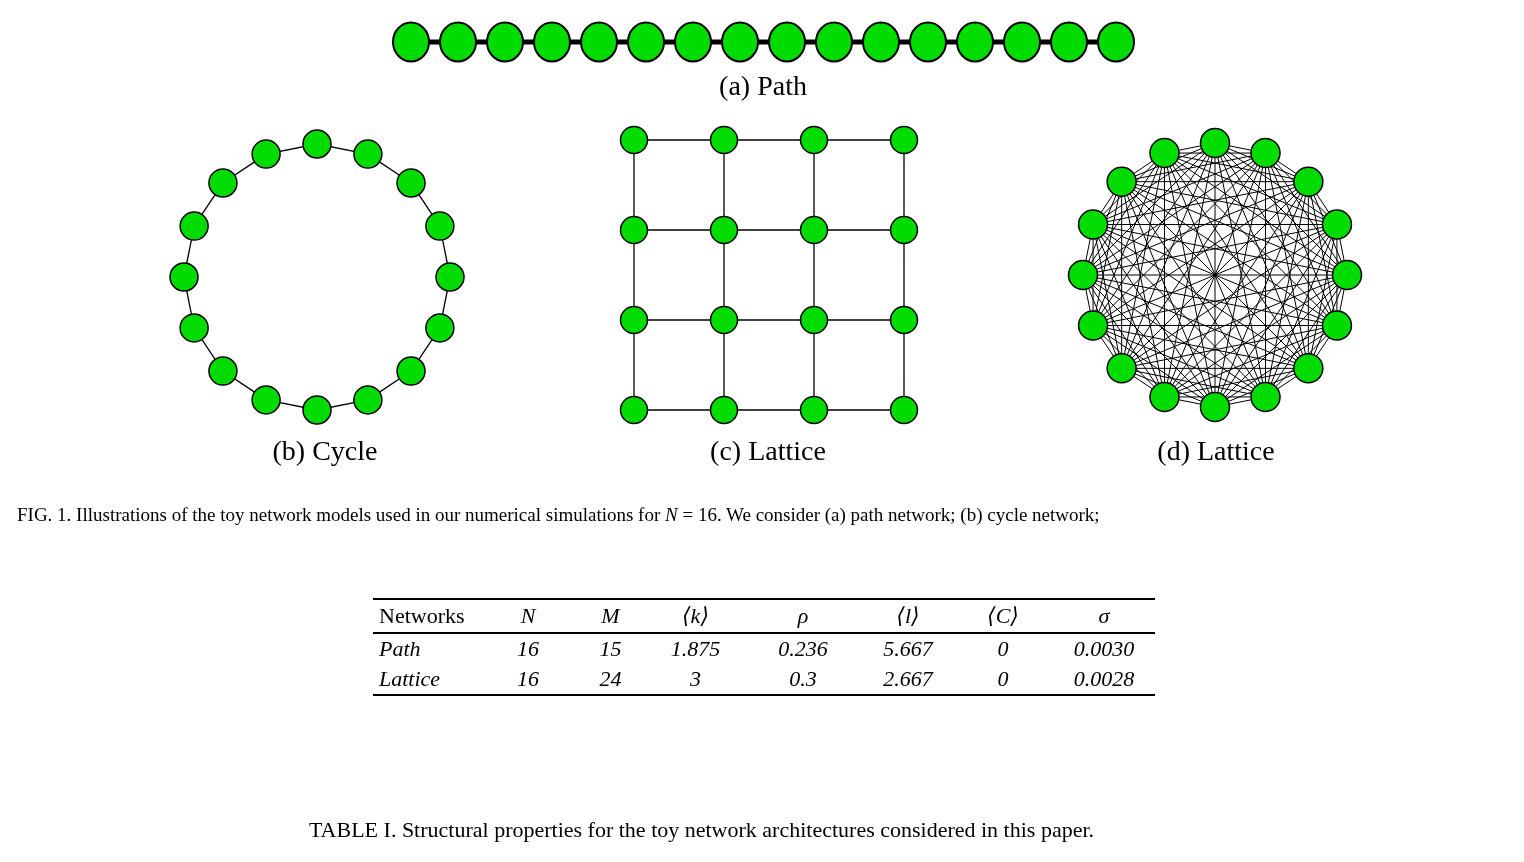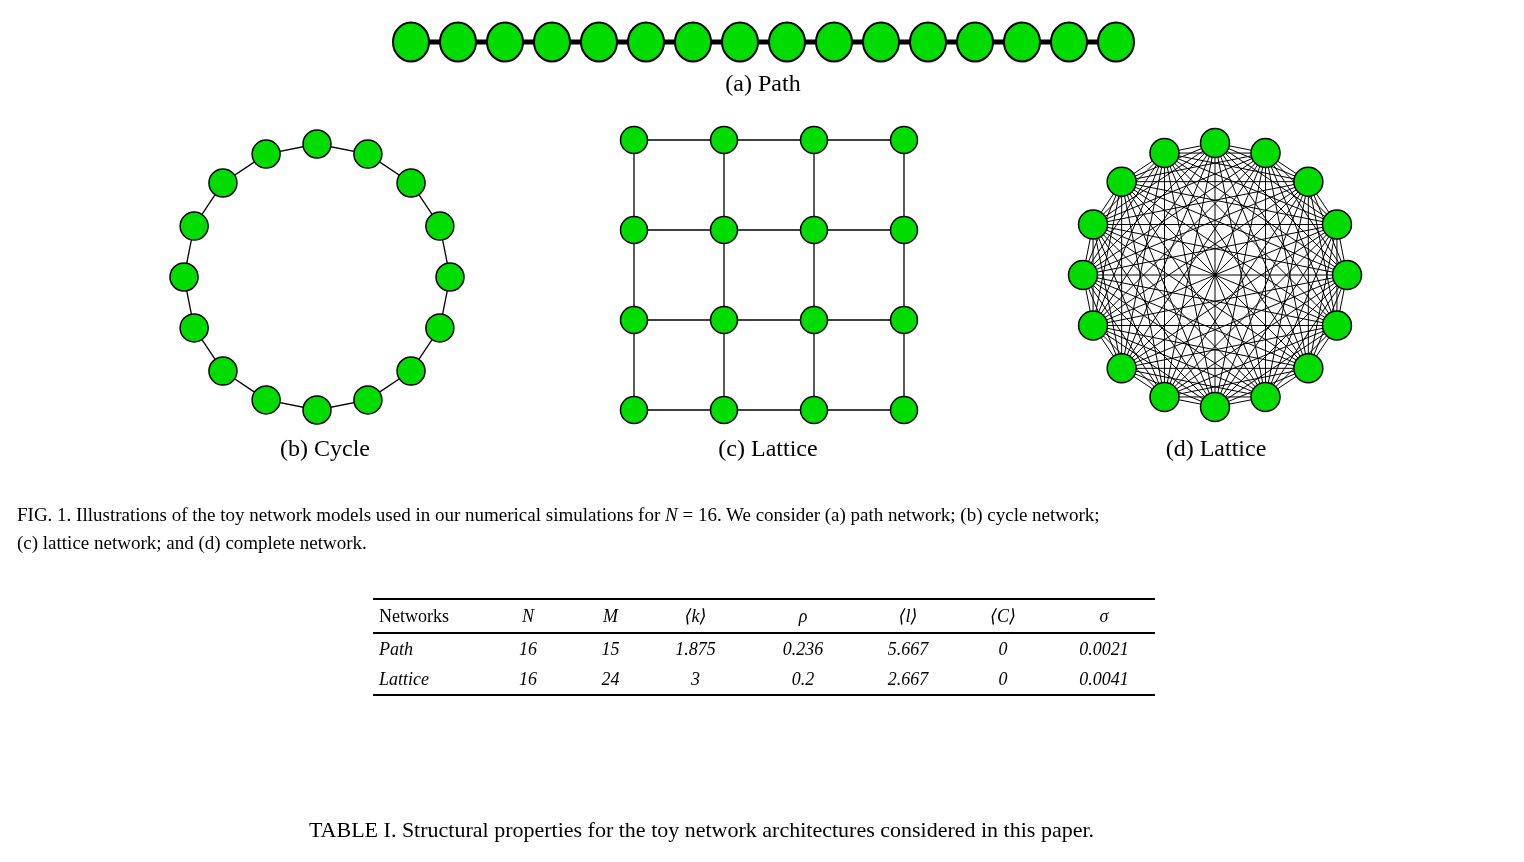--- a/index.html
+++ b/index.html
@@ -8,21 +8,21 @@
 
   .net { position: absolute; }
   #svg-path     { left: 388px; top: 16px; }
   #svg-cycle    { left: 167px; top: 127px; }
   #svg-lattice  { left: 615px; top: 122px; }
   #svg-complete { left: 1065px; top: 125px; }
 
   .panel-label {
     position: absolute;
     transform: translateX(-50%);
-    font-size: 24px;
+    font-size: 28px;
     white-space: nowrap;
   }
   #label-a { left: 763px;  top: 70px;  }
   #label-b { left: 325px;  top: 435px; text-align: right; }
   #label-c { left: 768px;  top: 435px; }
   #label-d { left: 1216px; top: 435px; }
 
   .fig-caption {
     position: absolute;
     left: 17px; top: 501px;
@@ -32,21 +32,21 @@
   }
   .math-var { font-style: italic; }
 
   #properties-table {
     position: absolute;
     left: 373px; top: 598px;
     width: 782px;
     border-collapse: collapse;
     border-top: 2px solid #000;
     border-bottom: 2px solid #000;
-    font-size: 18px;
+    font-size: 22px;
   }
   #properties-table thead tr { border-bottom: 2px solid #000; }
   #properties-table th, #properties-table td {
     text-align: center;
     font-weight: normal;
     padding: 0;
     height: 31px;
     vertical-align: middle;
     font-style: italic;
   }
@@ -285,21 +285,21 @@
     <ellipse cx="99.48578692780816" cy="271.95209829148985" rx="14.5" ry="14.5" fill="#00dc00" stroke="#000000" stroke-width="1.5"></ellipse>
     <ellipse cx="56.66190488337574" cy="243.3380951166243" rx="14.5" ry="14.5" fill="#00dc00" stroke="#000000" stroke-width="1.5"></ellipse>
     <ellipse cx="28.047901708510153" cy="200.51421307219186" rx="14.5" ry="14.5" fill="#00dc00" stroke="#000000" stroke-width="1.5"></ellipse>
     <ellipse cx="18" cy="150.00000000000003" rx="14.5" ry="14.5" fill="#00dc00" stroke="#000000" stroke-width="1.5"></ellipse>
     <ellipse cx="28.047901708510125" cy="99.48578692780822" rx="14.5" ry="14.5" fill="#00dc00" stroke="#000000" stroke-width="1.5"></ellipse>
     <ellipse cx="56.66190488337571" cy="56.66190488337574" rx="14.5" ry="14.5" fill="#00dc00" stroke="#000000" stroke-width="1.5"></ellipse>
     <ellipse cx="99.48578692780819" cy="28.04790170851014" rx="14.5" ry="14.5" fill="#00dc00" stroke="#000000" stroke-width="1.5"></ellipse>
   </svg>
 <div id="label-d" class="panel-label">(d) Lattice</div>
 
-<p class="fig-caption"><span>FIG. 1. Illustrations of the toy network models used in our numerical simulations for </span><span class="math-var">N</span><span> = 16. We consider (a) path network; (b) cycle network;</span><br><span>(c) lattice network; and (d) complete network.</span></p>
+<p class="fig-caption"><span>FIG. 1. Illustrations of the toy network models used in our numerical simulations for </span><span class="math-var">N</span><span> = 16. We consider (a) path network; (b) cycle network;</span><br></p>
 
 <table id="properties-table">
   <colgroup>
     <col style="width:110px">
       <col style="width:90px">
       <col style="width:75px">
       <col style="width:95px">
     <col style="width:120px">
       <col style="width:90px">
       <col style="width:100px">
@@ -319,28 +319,28 @@
   </thead>
   <tbody>
     <tr>
       <td>Path</td>
       <td>16</td>
       <td>15</td>
       <td>1.875</td>
       <td>0.236</td>
       <td>5.667</td>
       <td>0</td>
-      <td>0.0021</td>
+      <td>0.0030</td>
     </tr>
     <tr>
       <td>Lattice</td>
       <td>16</td>
       <td>24</td>
       <td>3</td>
-      <td>0.2</td>
+      <td>0.3</td>
       <td>2.667</td>
       <td>0</td>
-      <td>0.0041</td>
+      <td>0.0028</td>
     </tr>
   </tbody>
 </table>
 
 <div class="table-caption">TABLE I. Structural properties for the toy network architectures considered in this paper.</div>
 
 </body></html>

